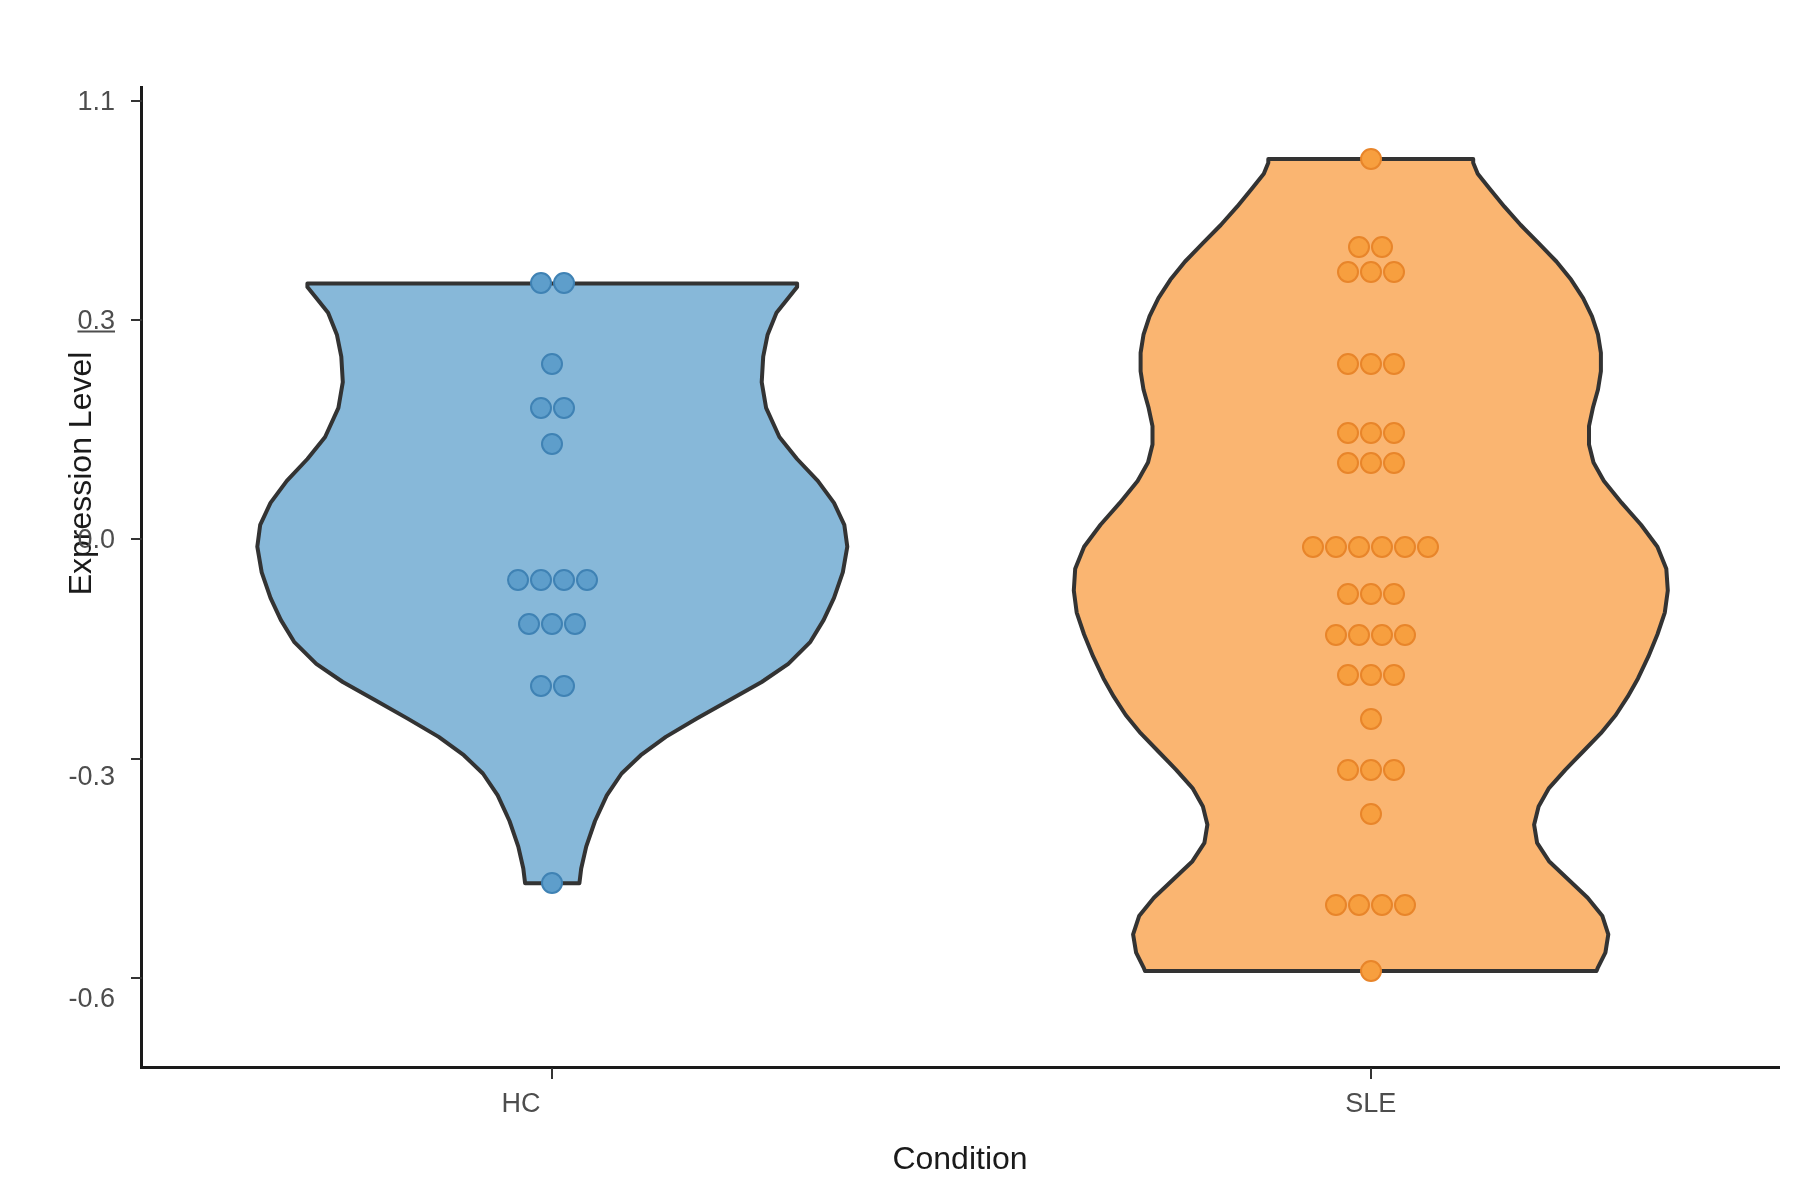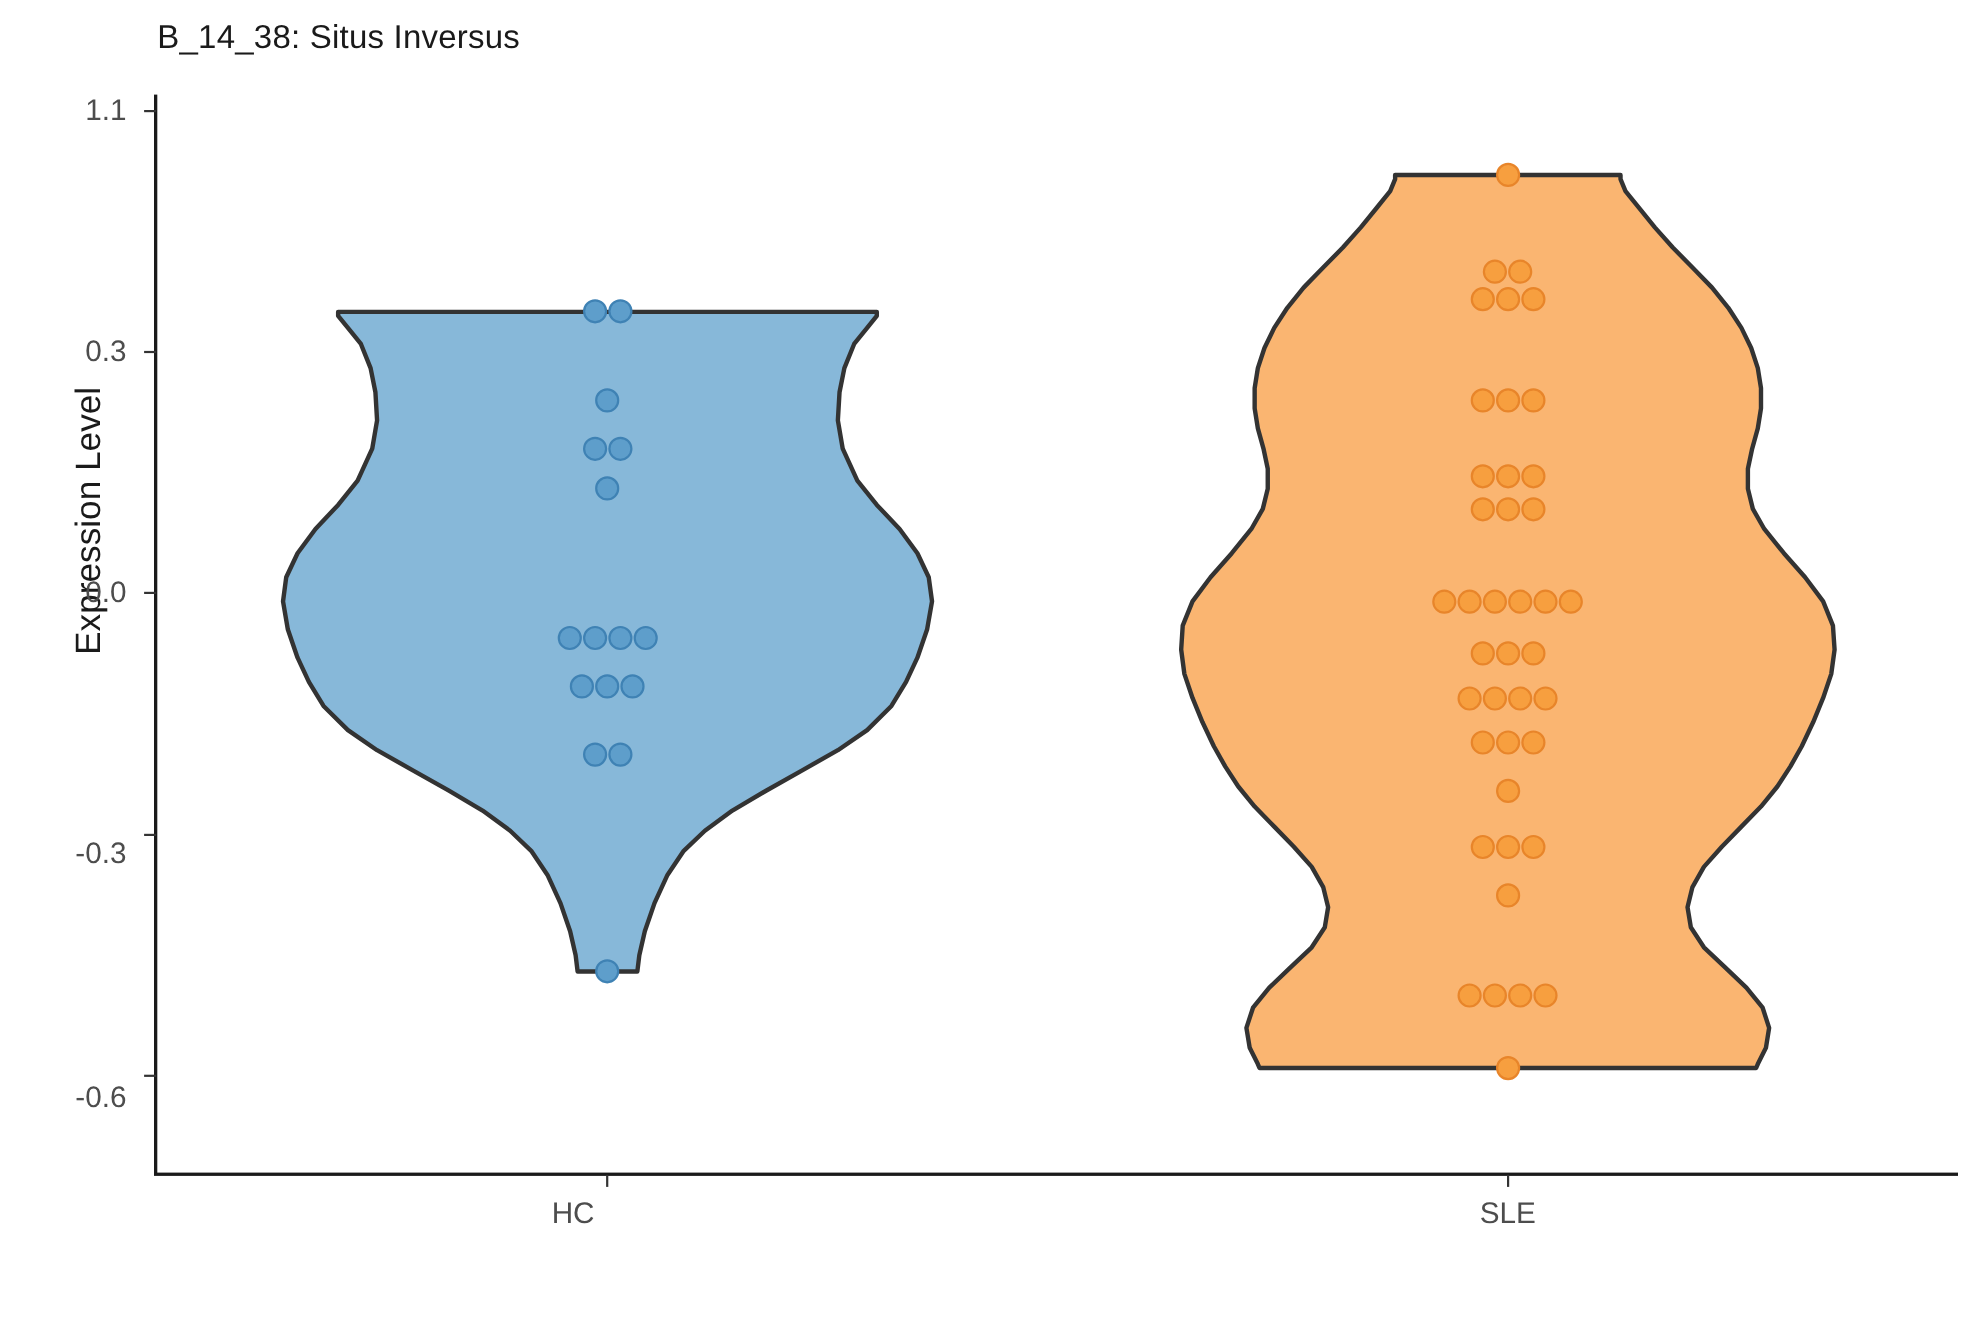--- a/index.html
+++ b/index.html
@@ -56,31 +56,31 @@
     box-sizing:border-box;
   }
   .dot.hc{background:#5e9ecb;border:2px solid #3f82b4;}
   .dot.sle{background:#f79f3f;border:2px solid #e8852a;}
 </style>
 </head>
 <body>
 
 <div id="plot-root">
 
-  <div id="chart-title">B_14_38: Situs Inversus</div>
 
   <div id="y-axis-title">Expression Level</div>
+  <div id="x-axis-title">Condition</div>
 
   <div id="axis-y-line"></div>
   <div id="axis-x-line"></div>
 
   <div id="y-ticks">
       <div class="y-tick-label" style="top: 100.627px; left: 25px;">1.1</div>
       <div class="y-tick-mark" style="top: 100.627px;"></div>
-      <div class="y-tick-label" style="top: 320.03px; left: 25px;">0.3</div>
+      <div class="y-tick-label" style="top: 320.03px; left: 25px; text-decoration: underline;">0.3</div>
       <div class="y-tick-mark" style="top: 320.03px;"></div>
       <div class="y-tick-label" style="top: 539.433px; left: 25px; text-align: right;">0.0</div>
       <div class="y-tick-mark" style="top: 539.433px;"></div>
       <div class="y-tick-label" style="top: 776px; left: 25px;">-0.3</div>
       <div class="y-tick-mark" style="top: 758.836px;"></div>
       <div class="y-tick-label" style="top: 978.239px; left: 25px; margin-top: 20px;">-0.6</div>
       <div class="y-tick-mark" style="top: 978.239px;"></div>
     </div>
   <div id="x-ticks">
       <div class="x-tick-label" style="left: 521px;">HC</div>

